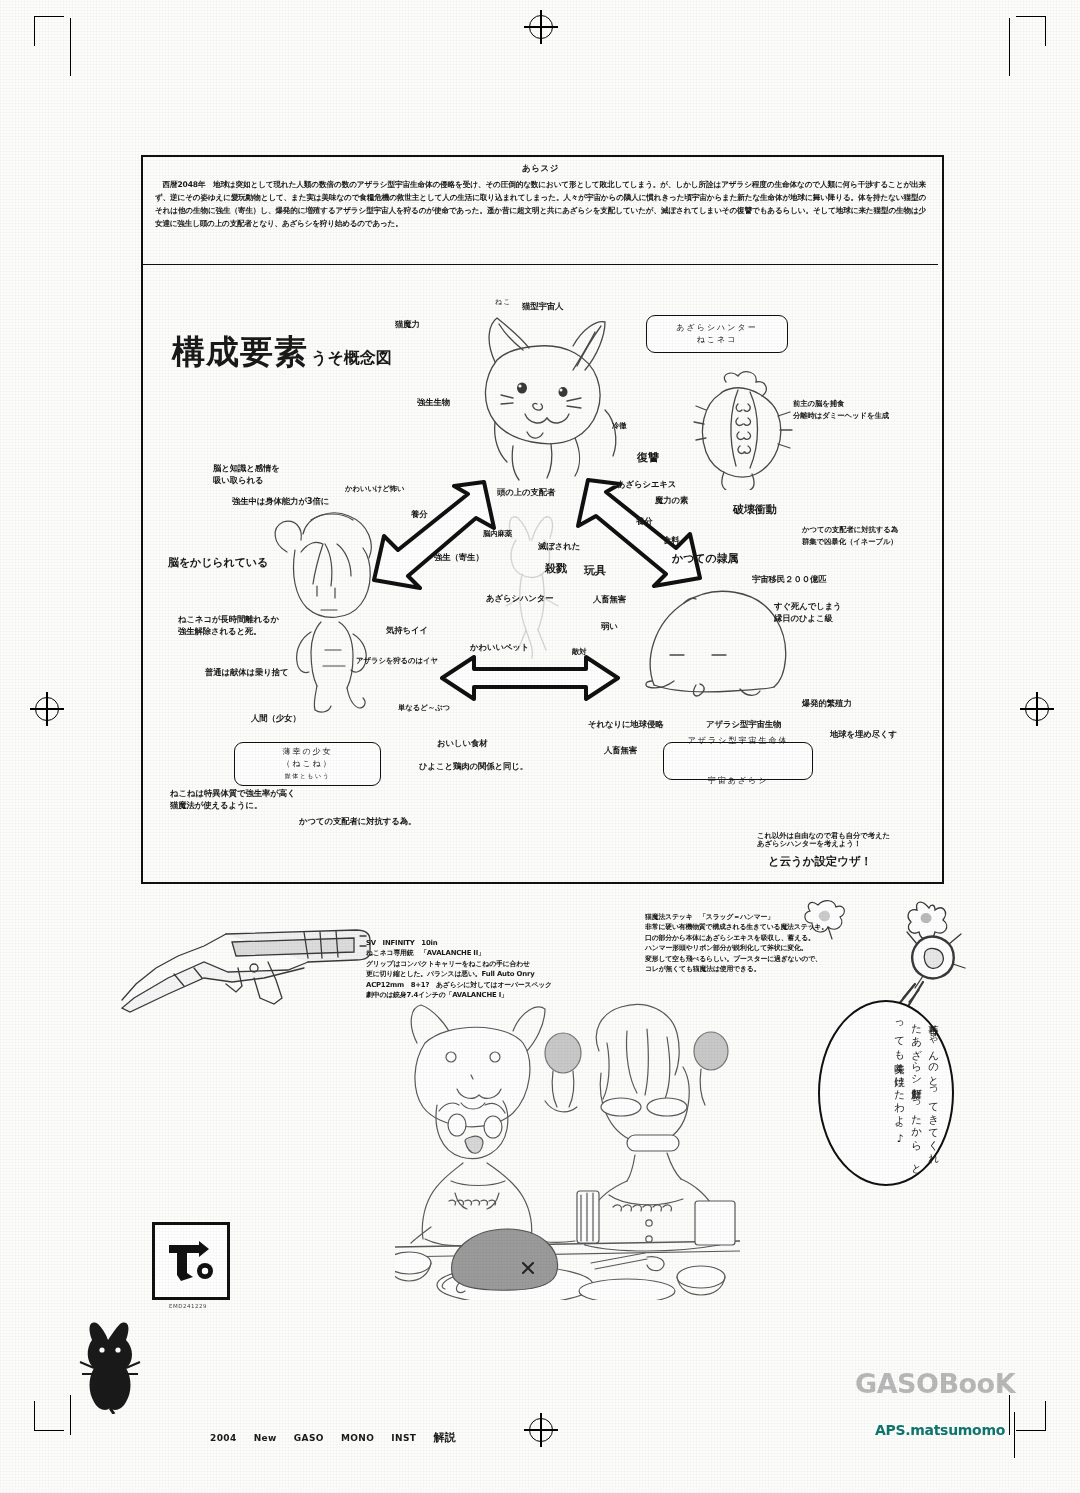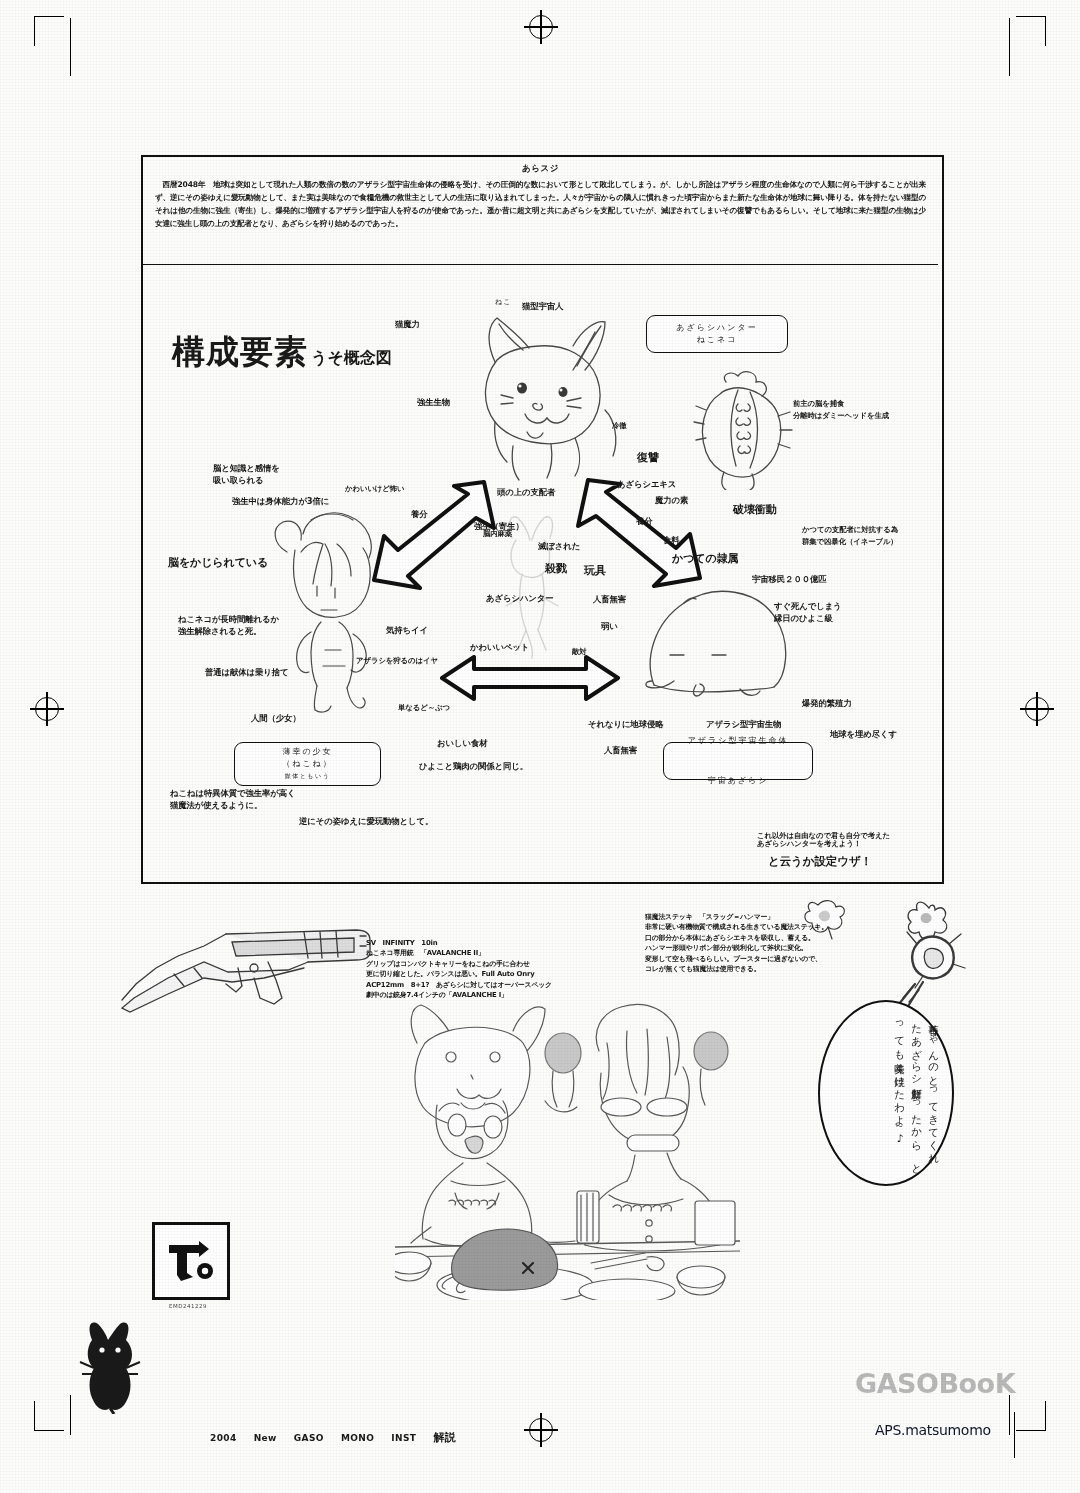--- a/index.html
+++ b/index.html
@@ -118,21 +118,21 @@
   #footer-left span{margin-right:17px;}
   #footer-left span.kanji{font-size:11px;margin-right:0;}
   #gasobook{
     position:absolute;left:855px;top:1368px;
     font-size:27px;font-weight:bold;letter-spacing:-.5px;
     color:#b9b9b9;
     font-family:"DejaVu Sans","Liberation Sans",sans-serif;
   }
   #aps{
     position:absolute;left:875px;top:1422px;
-    font-size:14px;font-weight:normal;letter-spacing:-.3px;color:#0f172a;
+    font-size:14px;font-weight:bold;letter-spacing:-.3px;color:#0f766e;
     font-family:"DejaVu Sans","Liberation Sans",sans-serif;
   }
   #cat-mascot{position:absolute;left:78px;top:1318px;width:64px;height:96px;}
 </style>
 </head>
 <body>
 
 <div id="scan-page"></div>
 
 <div>
@@ -295,21 +295,21 @@
 <div class="lbl" style="left:213px;top:462px;">脳と知識と感情を
 吸い取られる</div>
 <div class="lbl" style="left:192px;top:495px;margin-left:40px;">強生中は身体能力が3倍に</div>
 <div class="lbl md" style="left:168px;top:557px;">脳をかじられている</div>
 <div class="lbl" style="left:178px;top:613px;">ねこネコが長時間離れるか
 強生解除されると死。</div>
 <div class="lbl" style="left:205px;top:666px;">普通は献体は乗り捨て</div>
 
 <div class="lbl sm" style="left:345px;top:483px;">かわいいけど怖い</div>
 <div class="lbl" style="left:411px;top:508px;">養分</div>
-<div class="lbl" style="left:434px;top:520px;margin-left:40px;">強生（寄生）</div>
+<div class="lbl" style="left:434px;top:551px;">強生（寄生）</div>
 <div class="lbl sm" style="left:483px;top:528px;">脳内麻薬</div>
 <div class="lbl" style="left:497px;top:486px;">頭の上の支配者</div>
 <div class="lbl" style="left:538px;top:540px;">滅ぼされた</div>
 <div class="lbl md" style="left:545px;top:563px;">殺戮</div>
 <div class="lbl md" style="left:584px;top:565px;">玩具</div>
 <div class="lbl" style="left:486px;top:592px;">あざらシハンター</div>
 <div class="lbl" style="left:593px;top:593px;">人畜無害</div>
 <div class="lbl" style="left:386px;top:624px;">気持ちイイ</div>
 <div class="lbl sm" style="left:356px;top:655px;">アザラシを狩るのはイヤ</div>
 <div class="lbl" style="left:470px;top:641px;">かわいいペット</div>
@@ -327,21 +327,21 @@
 <div class="lbl" style="left:774px;top:600px;">すぐ死んでしまう
 縁日のひよこ級</div>
 <div class="lbl" style="left:802px;top:697px;">爆発的繁殖力</div>
 <div class="lbl" style="left:830px;top:728px;">地球を埋め尽くす</div>
 <div class="lbl" style="left:706px;top:718px;">アザラシ型宇宙生物</div>
 <div class="lbl" style="left:588px;top:718px;">それなりに地球侵略</div>
 <div class="lbl" style="left:604px;top:744px;">人畜無害</div>
 
 <div class="lbl" style="left:170px;top:787px;">ねこねは特異体質で強生率が高く
 猫魔法が使えるように。</div>
-<div class="lbl" style="left:299px;top:815px;">逆にその姿ゆえに愛玩動物として。</div>
+<div class="lbl" style="left:299px;top:815px;">かつての支配者に対抗する為。</div>
 
 <div class="capbox" style="left:646px;top:315px;width:140px;height:36px;">
   <span>あざらシハンター</span>
   <span>ねこネコ</span>
 </div>
 <div class="capbox" style="left:234px;top:742px;width:145px;height:42px;">
   <span>薄幸の少女</span>
   <span>（ねこね）</span>
   <span class="tiny">媒体ともいう</span>
 </div>

